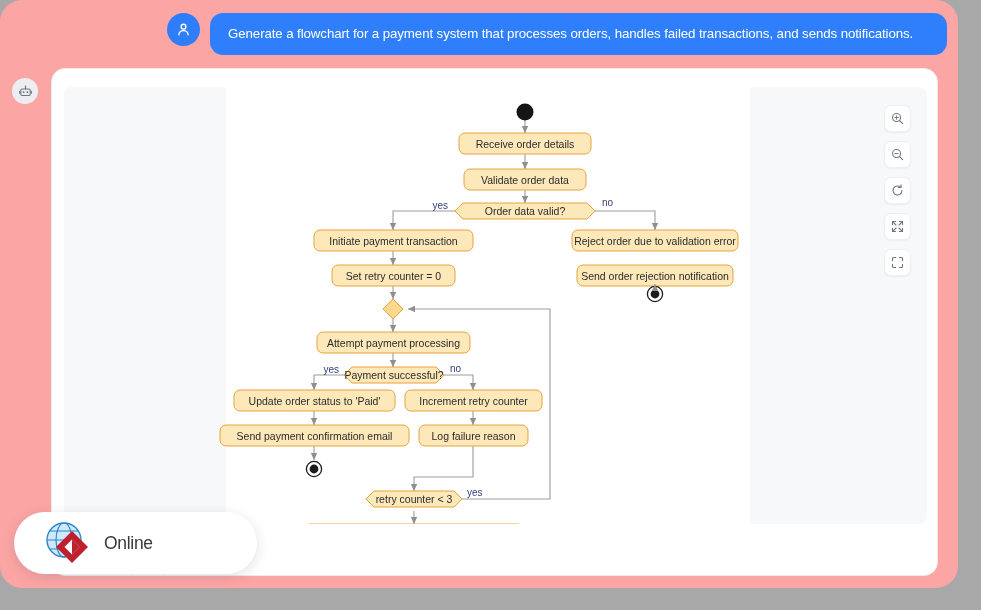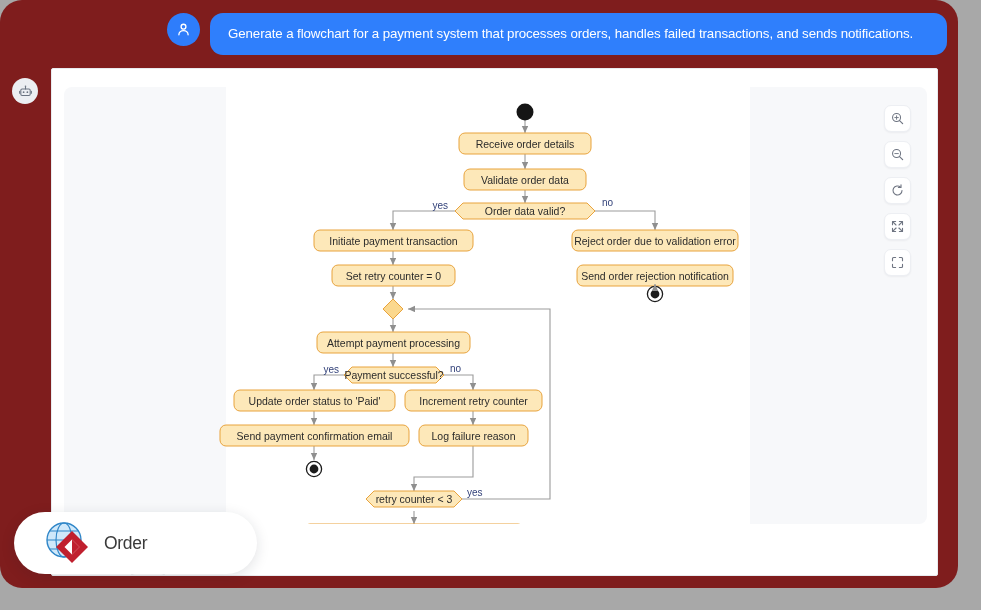--- a/index.html
+++ b/index.html
@@ -8,21 +8,21 @@
     background: #a8a8a8;
     font-family: "Liberation Sans", sans-serif;
     overflow: hidden;
   }
 
   
   #app-window {
     position: absolute;
     left: 0; top: 0;
     width: 958px; height: 588px;
-    background: #7f1d1d;
+    background: #fca5a5;
     border-radius: 22px;
     overflow: hidden;
   }
 
   
   #prompt-row {
     position: absolute;
     left: 167px; top: 13px;
     display: flex;
     align-items: flex-start;
@@ -56,21 +56,21 @@
     display: flex; align-items: center; justify-content: center;
   }
 
   
   #diagram-card {
     position: absolute;
     left: 51px; top: 68px;
     width: 887px; height: 508px;
     background: #ffffff;
     border: 1px solid #e9ebef;
-    border-radius: 2px;
+    border-radius: 14px;
     overflow: hidden;
   }
   #canvas-area {
     position: absolute;
     left: 12px; top: 18px;
     width: 863px; height: 437px;
     background: #f7f8fa;
     border-radius: 8px;
     overflow: hidden;
   }
@@ -353,17 +353,17 @@
       <svg width="54" height="50" viewBox="0 0 54 50">
         <circle cx="23" cy="22" r="17" fill="#cfe8fa" stroke="#2f86c8" stroke-width="1.4"></circle>
         <ellipse cx="23" cy="22" rx="8" ry="17" fill="none" stroke="#2f86c8" stroke-width="1.2"></ellipse>
         <path d="M6 22h34M9 13h28M9 31h28" stroke="#2f86c8" stroke-width="1.2" fill="none"></path>
         <path d="M31 13 L47 29 L31 45 L15 29 Z" fill="#c0202e"></path>
         <path d="M31 21.5 L38.5 29 L31 36.5 L23.5 29 Z" fill="#ffffff"></path>
         <path d="M31 21.5 L38.5 29 L31 36.5 Z" fill="#c0202e"></path>
       </svg>
     </div>
     <div id="vp-text">
-      <div id="vp-sub">Order</div>
+      <div id="vp-sub">Online</div>
     </div>
   </div>
 
 </div>
 
 </body></html>

